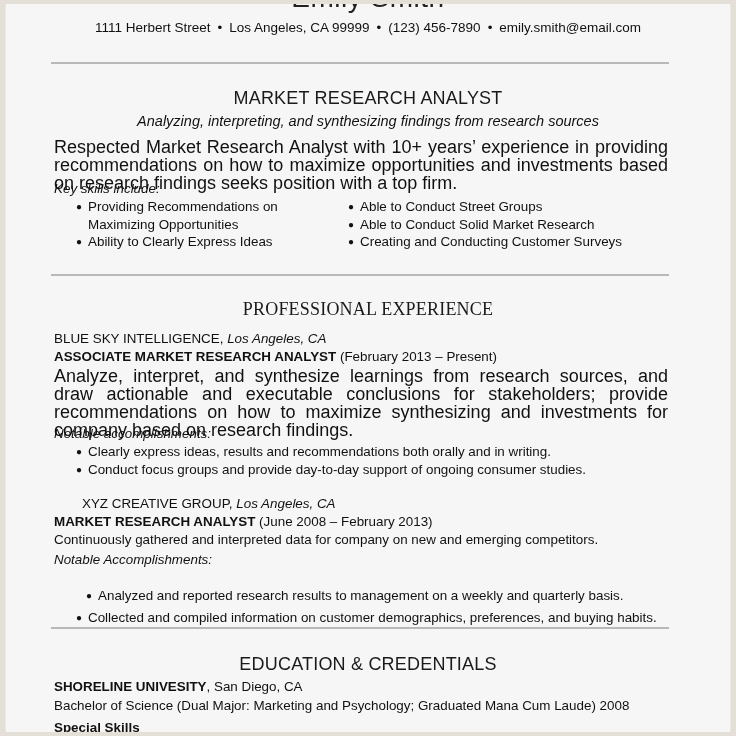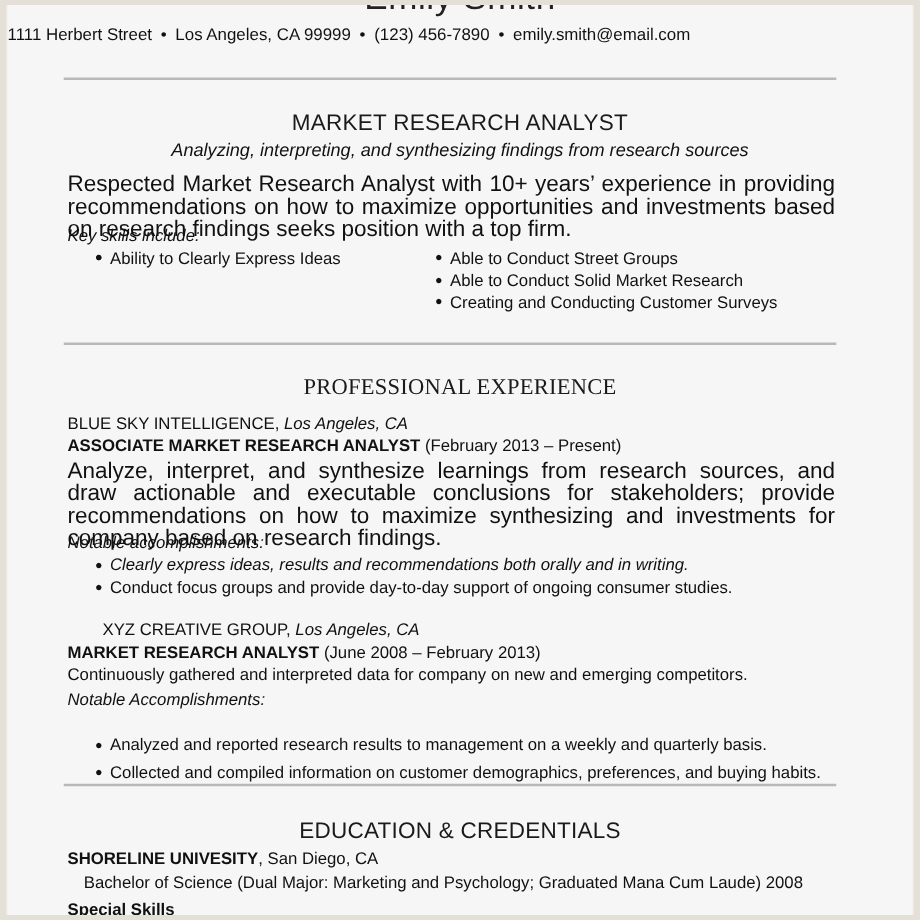--- a/index.html
+++ b/index.html
@@ -16,21 +16,21 @@
     border-left: 1px solid #ece9e2;
     border-right: 1px solid #ece9e2;
     overflow: hidden;
   }
   .abs { position: absolute; white-space: nowrap; }
   .name {
     left: 0; width: 724px; text-align: center; top: -22px;
     font-size: 28px; color: #222; letter-spacing: 0.5px;
   }
   .contact {
-    left: 0; width: 724px; text-align: left; top: 16px;
+    left: 0; width: 724px; text-align: center; top: 16px;
     font-size: 13.5px; color: #111;
   }
   .contact .sep { margin: 0 7px; }
   .divider {
     position: absolute; left: 45px; width: 618px; height: 2px; background: #b9b9b9;
   }
   .h-title {
     left: 0; width: 724px; text-align: center;
     font-size: 18px; color: #1a1a1a; letter-spacing: 0.2px;
   }
@@ -62,21 +62,21 @@
   </div>
 
   <div class="divider" style="top:58px;"></div>
 
   <div class="abs h-title" style="top:84px;">MARKET RESEARCH ANALYST</div>
   <div class="abs tagline">Analyzing, interpreting, and synthesizing findings from research sources</div>
   <div class="para" style="top:134px;">Respected Market Research Analyst with 10+ years’ experience in providing recommendations on how to maximize opportunities and investments based on research findings seeks position with a top firm.</div>
   <div class="line italic" style="top:177px;">Key skills include:</div>
 
   <div class="skills-col" style="left:70px; top:194px; width:210px;">
-    <div class="item"><span class="dot">●</span></div>
+    <div class="item"><span class="dot">●</span><span>Providing Recommendations on Maximizing Opportunities</span></div>
     <div class="item"><span class="dot">●</span><span>Ability to Clearly Express Ideas</span></div>
   </div>
   <div class="skills-col" style="left:342px; top:194px; width:300px; white-space:nowrap;">
     <div class="item"><span class="dot">●</span><span>Able to Conduct Street Groups</span></div>
     <div class="item"><span class="dot">●</span><span>Able to Conduct Solid Market Research</span></div>
     <div class="item"><span class="dot">●</span><span>Creating and Conducting Customer Surveys</span></div>
   </div>
 
   <div class="divider" style="top:270px;"></div>
 
@@ -85,37 +85,37 @@
   <div class="line" style="top:327px;">
     <span>BLUE SKY INTELLIGENCE,</span>
     <span class="italic">Los Angeles, CA</span>
   </div>
   <div class="line" style="top:345px;">
     <span class="bold">ASSOCIATE MARKET RESEARCH ANALYST</span>
     <span>(February 2013 – Present)</span>
   </div>
   <div class="para" style="top:363px;">Analyze, interpret, and synthesize learnings from research sources, and draw actionable and executable conclusions for stakeholders; provide recommendations on how to maximize synthesizing and investments for company based on research findings.</div>
   <div class="line italic" style="top:422px;">Notable accomplishments:</div>
-  <div class="bul" style="left:70px; top:440px;font-style:italic;"><span class="dot">●</span><span>Clearly express ideas, results and recommendations both orally and in writing.</span></div>
+  <div class="bul" style="left:70px; top:440px;"><span class="dot">●</span><span>Clearly express ideas, results and recommendations both orally and in writing.</span></div>
   <div class="bul" style="left:70px; top:458px;"><span class="dot">●</span><span>Conduct focus groups and provide day-to-day support of ongoing consumer studies.</span></div>
 
   <div class="line" style="top:492px;margin-left:28px;">
     <span>XYZ CREATIVE GROUP,</span>
     <span class="italic">Los Angeles, CA</span>
   </div>
   <div class="line" style="top:510px;">
     <span class="bold">MARKET RESEARCH ANALYST</span>
     <span>(June 2008 – February 2013)</span>
   </div>
   <div class="line" style="top:528px;">Continuously gathered and interpreted data for company on new and emerging competitors.</div>
   <div class="line italic" style="top:548px;">Notable Accomplishments:</div>
   <div class="bul" style="left:70px; top:566px;margin-top:40px;"><span class="dot">●</span><span>Collected and compiled information on customer demographics, preferences, and buying habits.</span></div>
-  <div class="bul" style="left:70px; top:584px;"><span class="dot">●</span><span>Analyzed and reported research results to management on a weekly and quarterly basis.</span></div>
+  <div class="bul" style="left:80px; top:584px;"><span class="dot">●</span><span>Analyzed and reported research results to management on a weekly and quarterly basis.</span></div>
 
   <div class="divider" style="top:623px;"></div>
 
   <div class="abs h-title" style="top:650px;">EDUCATION &amp; CREDENTIALS</div>
   <div class="line" style="top:675px;">
     <span class="bold">SHORELINE UNIVESITY</span><span>, San Diego, CA</span>
   </div>
-  <div class="line" style="top:694px;margin-left:13px;">Bachelor of Science (Dual Major: Marketing and Psychology; Graduated Mana Cum Laude) 2008</div>
+  <div class="line" style="top:694px;">Bachelor of Science (Dual Major: Marketing and Psychology; Graduated Mana Cum Laude) 2008</div>
   <div class="line bold" style="top:716px;">Special Skills</div>
 </div>
 
 </body></html>

